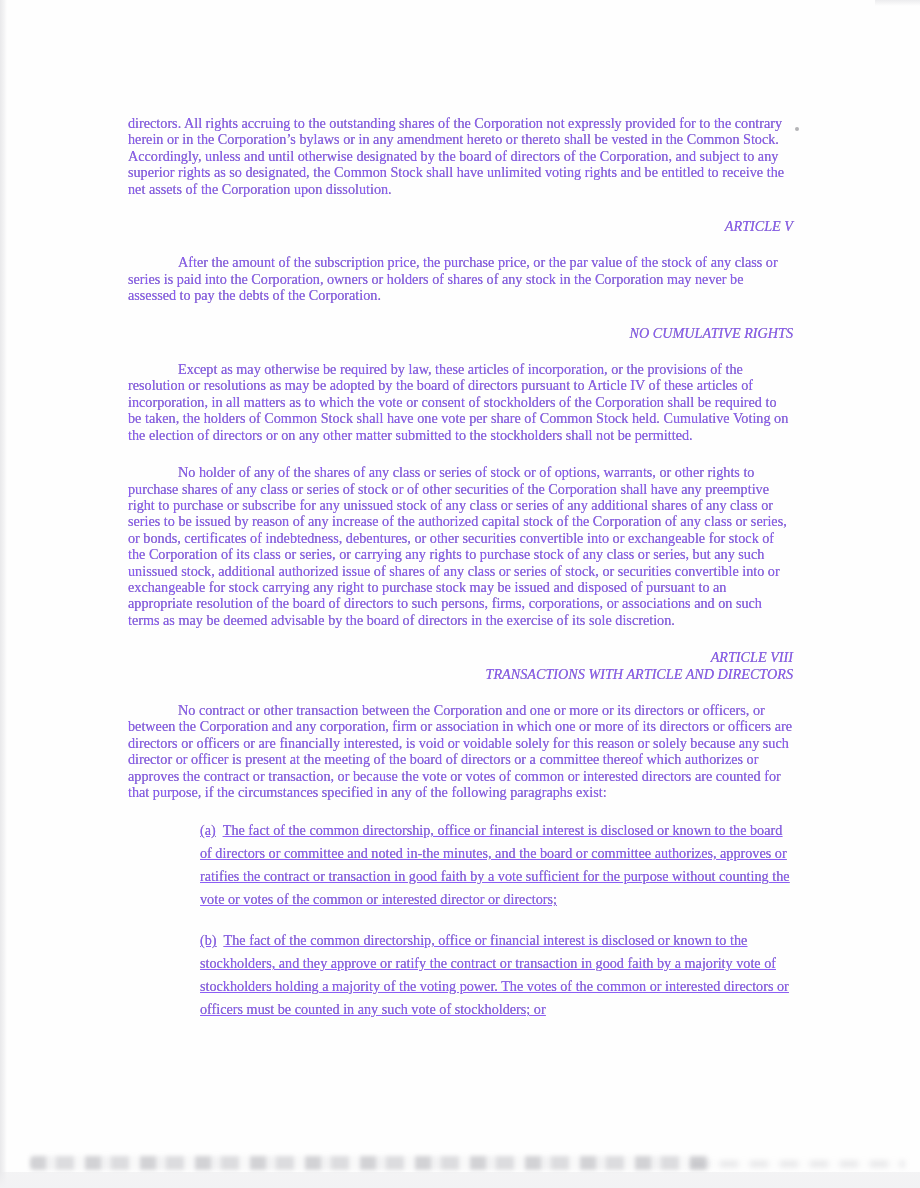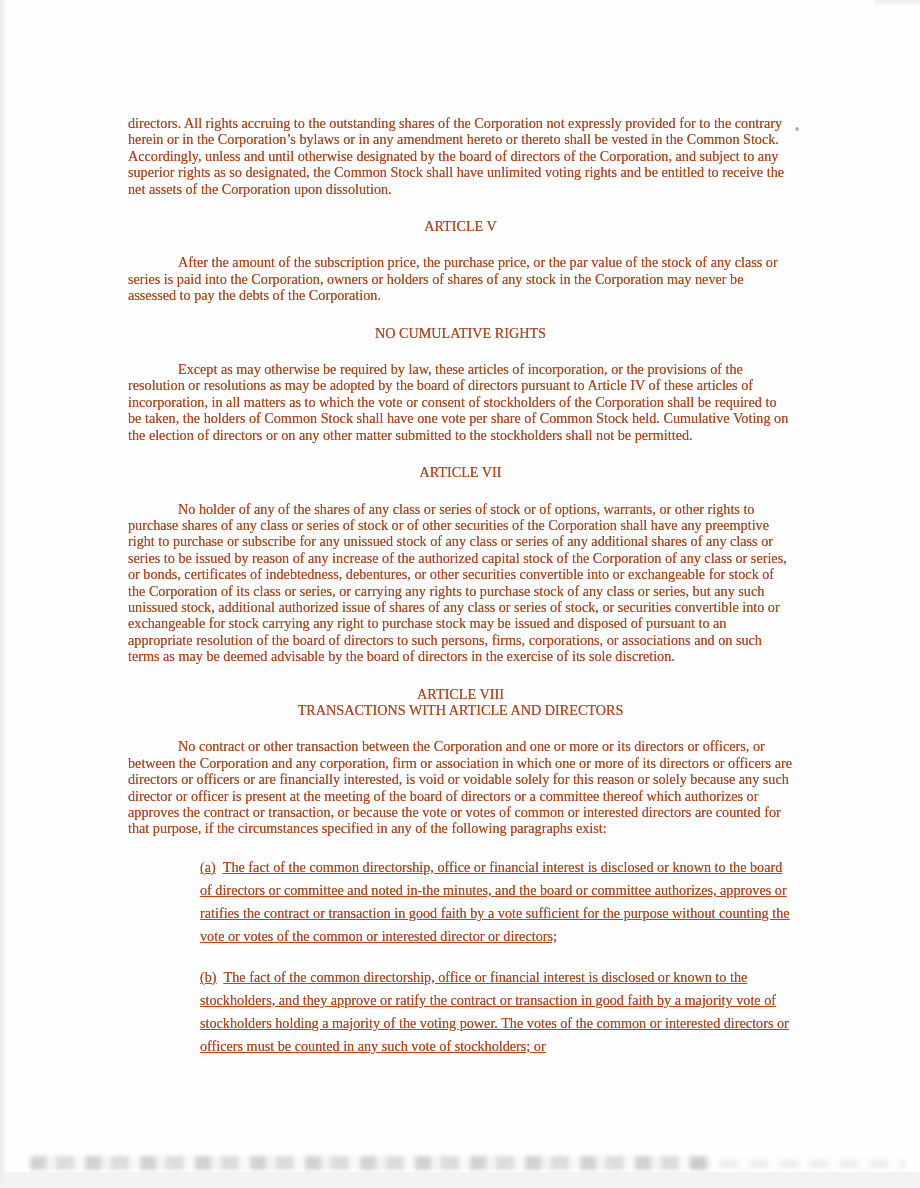--- a/index.html
+++ b/index.html
@@ -7,21 +7,21 @@
     padding: 0;
     background: #ffffff;
   }
   .page {
     position: relative;
     width: 920px;
     height: 1188px;
     background: #fefefe;
     overflow: hidden;
     font-family: "Liberation Serif", "DejaVu Serif", serif;
-    color: #c2410c;
+    color: #8b5cf6;
   }
   
   .edge-left {
     position: absolute;
     left: 0; top: 0; bottom: 0;
     width: 7px;
     background: linear-gradient(90deg, #e9e9eb 0%, #f3f3f4 55%, #fefefe 100%);
   }
   .edge-top-right {
     position: absolute;
@@ -77,21 +77,22 @@
   .para {
     margin: 0 0 19px 0;
     text-indent: 50px;
     text-align: left;
   }
   .para.continuation {
     text-indent: 0;
   }
   .article-heading {
     margin: 21px 0 20px 0;
-    text-align: center;
+    text-align: right;
+    font-style: italic;
   }
   .article-heading .title,
   .article-heading .subtitle {
     display: block;
   }
   .clause {
     margin: 18px 0 0 72px;
     width: 590px;
     line-height: 23px;
     text-decoration: underline;
@@ -117,21 +118,20 @@
       <span class="title">ARTICLE V</span>
     </div>
     <p class="para">After the amount of the subscription price, the purchase price, or the par value of the stock of any class or series is paid into the Corporation, owners or holders of shares of any stock in the Corporation may never be assessed to pay the debts of the Corporation.</p>
 
     <div class="article-heading">
       <span class="subtitle">NO CUMULATIVE RIGHTS</span>
     </div>
     <p class="para">Except as may otherwise be required by law, these articles of incorporation, or the provisions of the resolution or resolutions as may be adopted by the board of directors pursuant to Article IV of these articles of incorporation, in all matters as to which the vote or consent of stockholders of the Corporation shall be required to be taken, the holders of Common Stock shall have one vote per share of Common Stock held. Cumulative Voting on the election of directors or on any other matter submitted to the stockholders shall not be permitted.</p>
 
     <div class="article-heading">
-      <span class="title">ARTICLE VII</span>
     </div>
     <p class="para">No holder of any of the shares of any class or series of stock or of options, warrants, or other rights to purchase shares of any class or series of stock or of other securities of the Corporation shall have any preemptive right to purchase or subscribe for any unissued stock of any class or series of any additional shares of any class or series to be issued by reason of any increase of the authorized capital stock of the Corporation of any class or series, or bonds, certificates of indebtedness, debentures, or other securities convertible into or exchangeable for stock of the Corporation of its class or series, or carrying any rights to purchase stock of any class or series, but any such unissued stock, additional authorized issue of shares of any class or series of stock, or securities convertible into or exchangeable for stock carrying any right to purchase stock may be issued and disposed of pursuant to an appropriate resolution of the board of directors to such persons, firms, corporations, or associations and on such terms as may be deemed advisable by the board of directors in the exercise of its sole discretion.</p>
 
     <div class="article-heading">
       <span class="title">ARTICLE VIII</span>
       <span class="subtitle">TRANSACTIONS WITH ARTICLE AND DIRECTORS</span>
     </div>
     <p class="para">No contract or other transaction between the Corporation and one or more or its directors or officers, or between the Corporation and any corporation, firm or association in which one or more of its directors or officers are directors or officers or are financially interested, is void or voidable solely for this reason or solely because any such director or officer is present at the meeting of the board of directors or a committee thereof which authorizes or approves the contract or transaction, or because the vote or votes of common or interested directors are counted for that purpose, if the circumstances specified in any of the following paragraphs exist:</p>
 
     <div class="clause">

